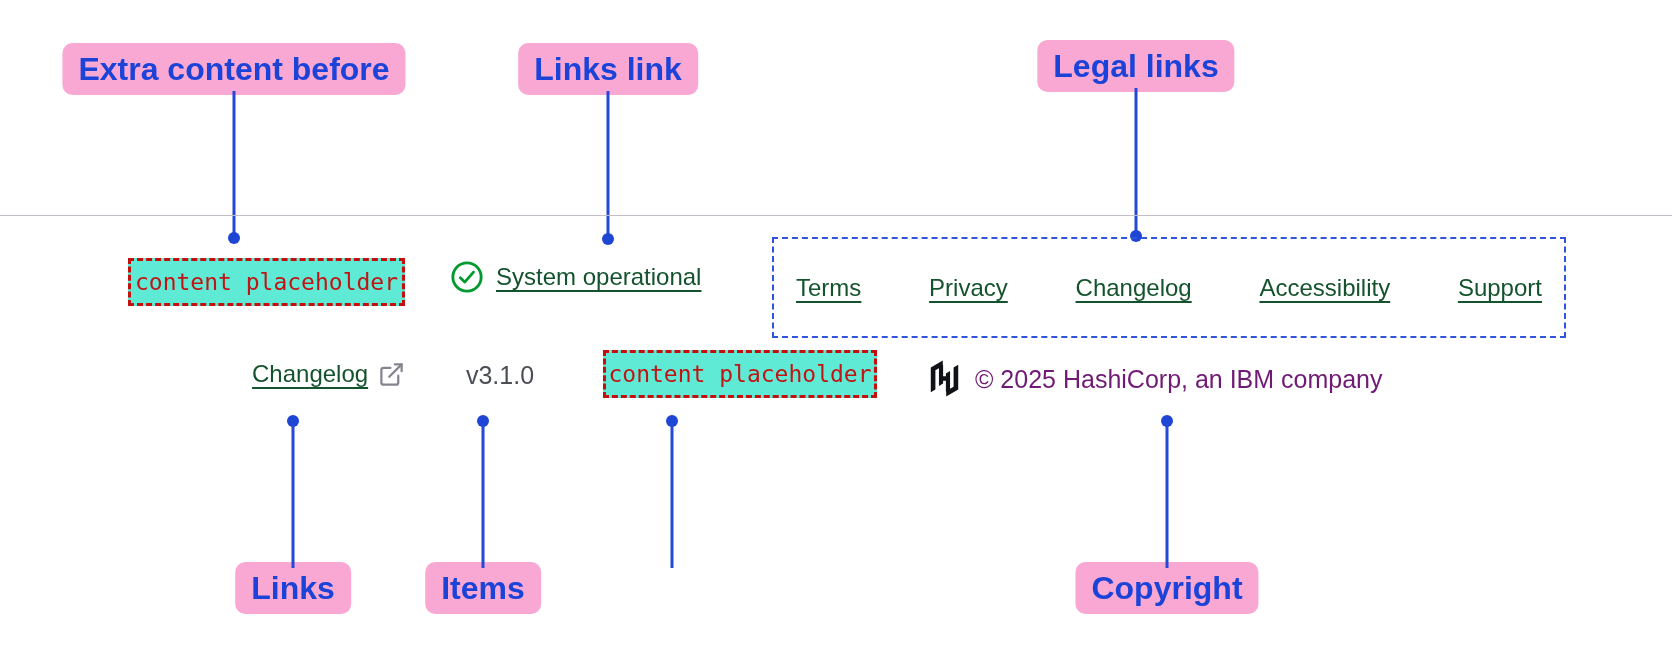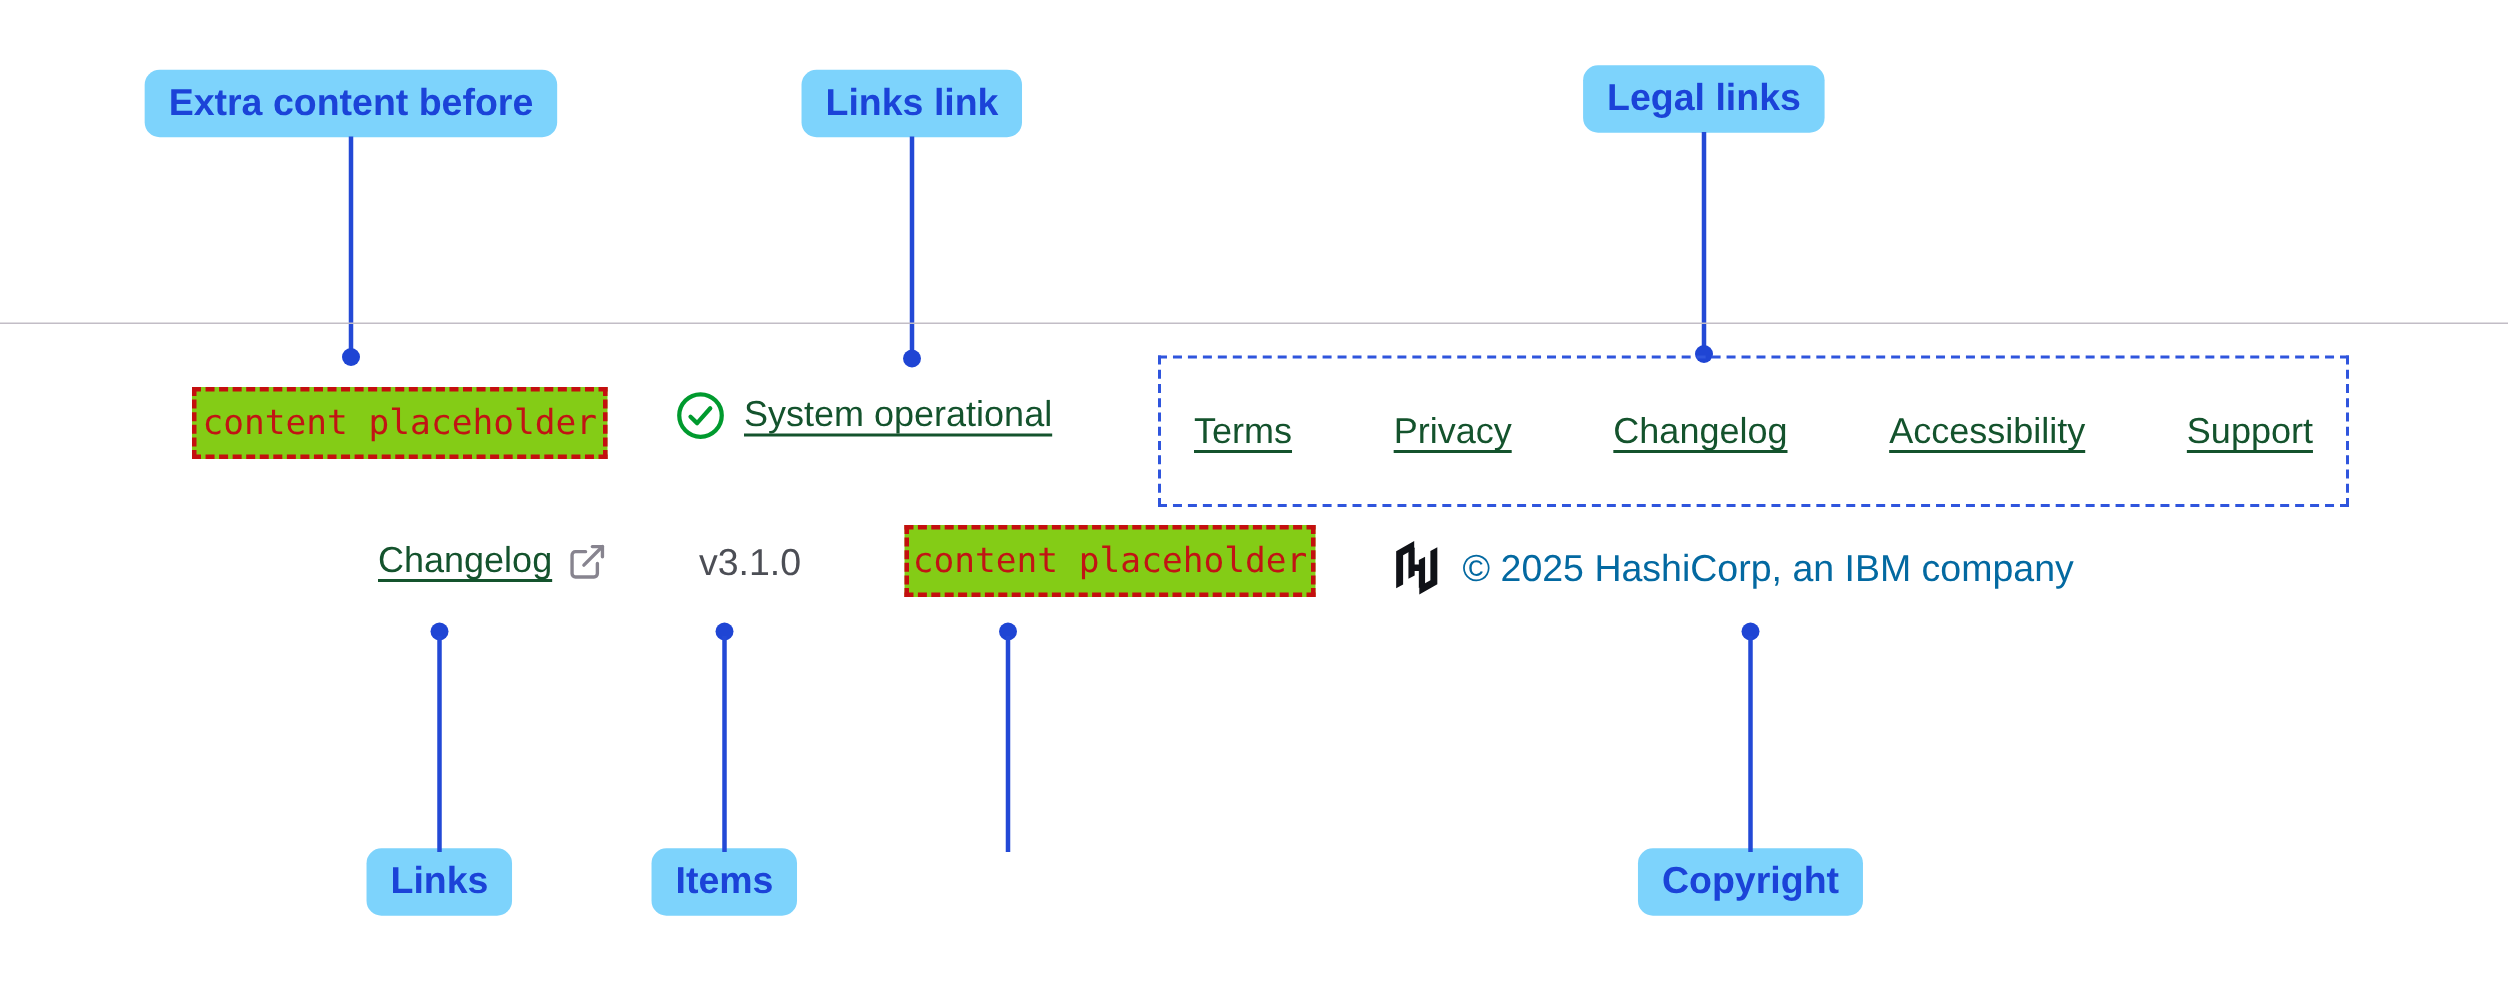--- a/index.html
+++ b/index.html
@@ -3,51 +3,51 @@
 <meta charset="utf-8">
 <style>
   html,body{margin:0;padding:0;background:#ffffff;}
   .canvas{
     position:relative;width:1672px;height:658px;background:#ffffff;
     font-family:"Liberation Sans", sans-serif;overflow:hidden;
   }
   
   .pill{
     position:absolute;transform:translate(-50%,-50%);
-    background:#7dd3fc;color:#1b43d8;
-    font-size:25px;font-weight:600;line-height:1;
+    background:#f9a8d4;color:#1b43d8;
+    font-size:32px;font-weight:600;line-height:1;
     padding:10px 16px;border-radius:10px;white-space:nowrap;
   }
   
   .vline{position:absolute;width:3px;background:#2349d6;transform:translateX(-50%);}
   .dot{position:absolute;width:12px;height:12px;border-radius:50%;background:#1f45d4;transform:translate(-50%,-50%);}
   
   .divider{position:absolute;left:0;top:215px;width:1672px;height:1px;background:#c2bdc6;}
   .red-box{
     position:absolute;box-sizing:border-box;
-    background:#84cc16;border:3px dashed #c40f0f;color:#c11414;
+    background:#5eead4;border:3px dashed #c40f0f;color:#c11414;
     font-family:"DejaVu Sans Mono","Liberation Mono",monospace;
     font-size:23px;display:flex;align-items:center;justify-content:center;
     white-space:nowrap;
   }
   .gray-link{
     color:#14532d;font-size:24px;font-weight:500;white-space:nowrap;
     text-decoration:underline;text-decoration-thickness:2px;text-underline-offset:5px;
     cursor:pointer;
   }
   .status-group{position:absolute;left:450px;top:258px;height:38px;display:flex;align-items:center;gap:12px;}
   .legal-region{
     position:absolute;left:772px;top:237px;width:794px;height:101px;box-sizing:border-box;
     border:2px dashed #2f55dd;
     display:flex;align-items:center;justify-content:space-between;padding:0 22px;
   }
   .changelog-group{position:absolute;left:252px;top:356px;height:36px;display:flex;align-items:center;gap:10px;justify-content:flex-end;}
   .version{position:absolute;left:446px;top:360px;width:76px;text-align:center;font-size:25px;color:#4c4e55;line-height:30px;margin-left:16px;}
   .logo-wrap{position:absolute;left:926px;top:360px;width:37px;height:37px;}
-  .copyright-text{position:absolute;left:975px;top:362px;font-size:25px;color:#0369a1;line-height:34px;white-space:nowrap;}
+  .copyright-text{position:absolute;left:975px;top:362px;font-size:25px;color:#701a75;line-height:34px;white-space:nowrap;}
 </style>
 </head>
 <body>
 
 <div class="canvas">
 
   <div class="pill" style="left:234px;top:69px;">
     <span>Extra content before</span>
   </div>
   <div class="pill" style="left:608px;top:69px;">

